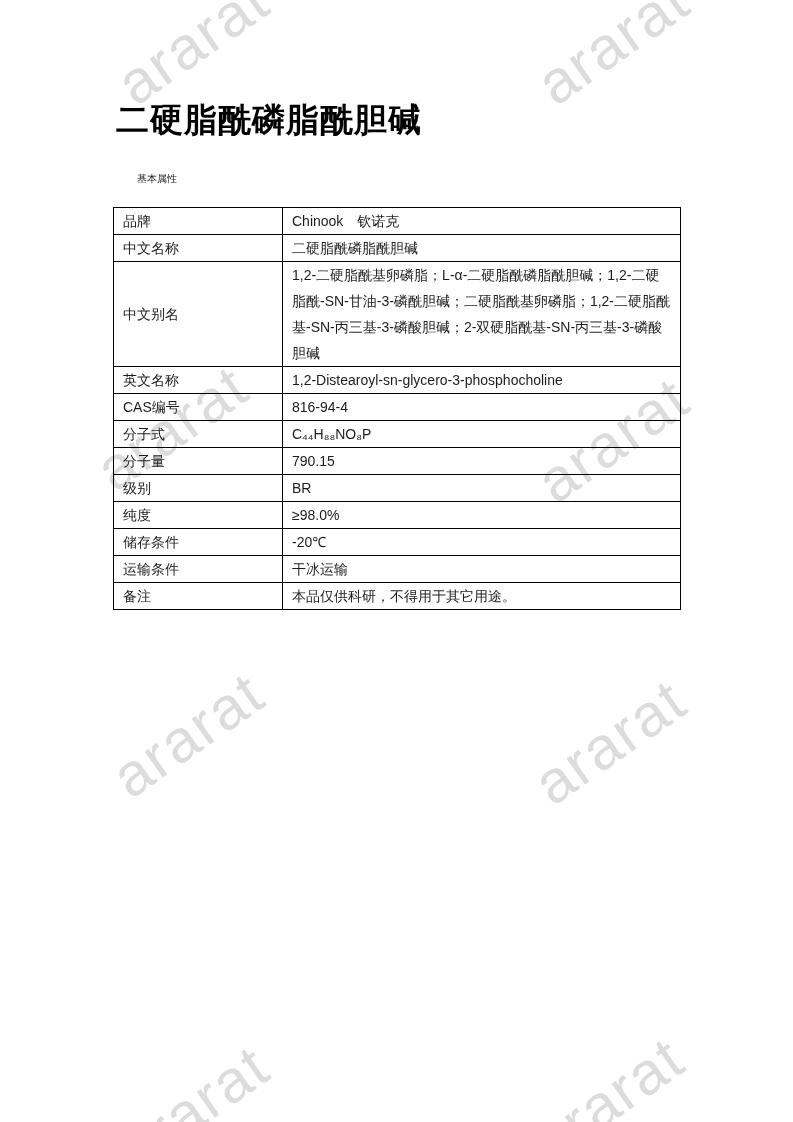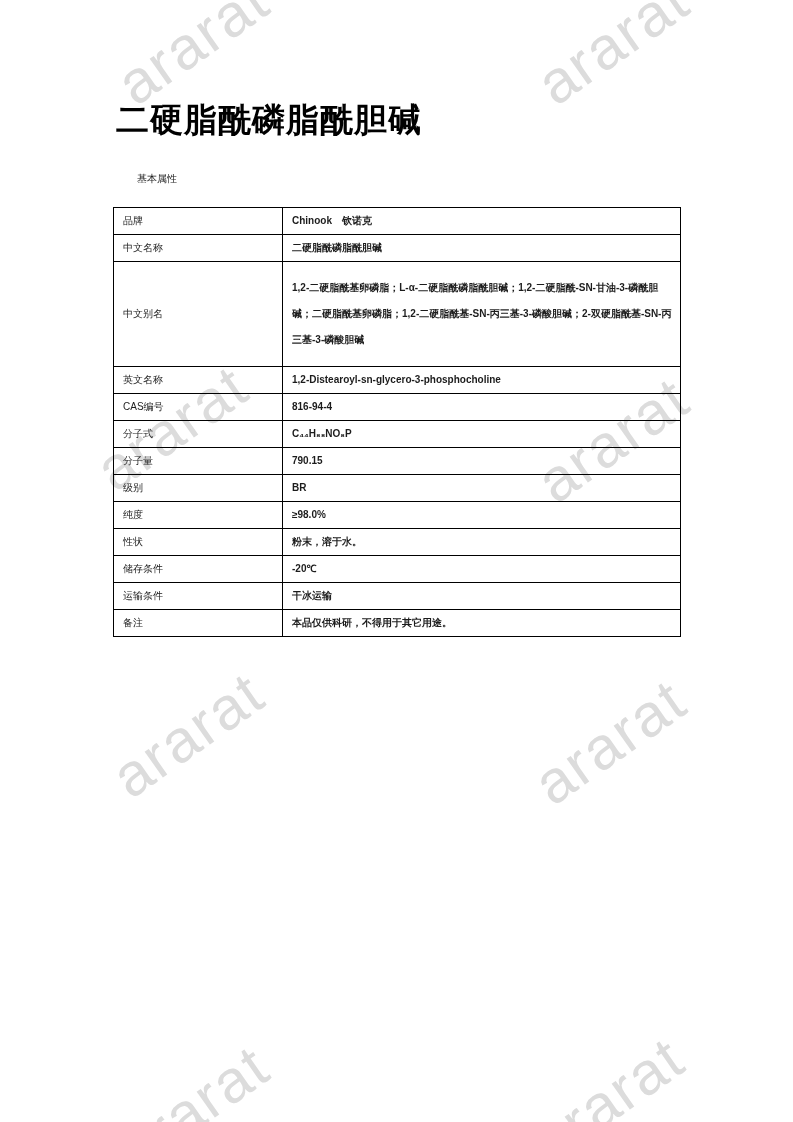--- a/index.html
+++ b/index.html
@@ -57,28 +57,28 @@
     position: absolute;
     left: 113px;
     top: 207px;
     width: 568px;
     border-collapse: collapse;
     table-layout: fixed;
     background: transparent;
   }
   table.props td {
     border: 1px solid #000000;
-    font-size: 10px;
+    font-size: 14px;
     line-height: 26px;
     vertical-align: middle;
     padding: 0 8px 0 9px;
     overflow: hidden;
   }
   td.label-cell  { width: 151px; }
-  td.value-cell  { word-break: break-word; font-weight: bold; }
+  td.value-cell  { word-break: break-word; }
 </style>
 </head>
 <body>
 
 <div class="page">
   <div class="watermark-layer">
       <span class="watermark" style="left: 193px; top: 42px; color: rgb(220, 220, 220);">ararat</span>
       <span class="watermark" style="left: 613px; top: 42px; color: rgb(220, 220, 220);">ararat</span>
       <span class="watermark" style="left: 172px; top: 428px; color: rgb(220, 220, 220);">ararat</span>
       <span class="watermark" style="left: 613px; top: 440px; color: rgb(220, 220, 220);">ararat</span>
@@ -124,24 +124,20 @@
           </tr>
           <tr style="height: 27px;">
             <td class="label-cell">级别</td>
             <td class="value-cell">BR</td>
           </tr>
           <tr style="height: 27px;">
             <td class="label-cell">纯度</td>
             <td class="value-cell">≥98.0%</td>
           </tr>
           <tr style="height: 27px;">
-            <td class="label-cell">性状</td>
-            <td class="value-cell">粉末，溶于水。</td>
-          </tr>
-          <tr style="height: 27px;">
             <td class="label-cell">储存条件</td>
             <td class="value-cell">-20℃</td>
           </tr>
           <tr style="height: 27px;">
             <td class="label-cell">运输条件</td>
             <td class="value-cell">干冰运输</td>
           </tr>
           <tr style="height: 17px;">
             <td class="label-cell">备注</td>
             <td class="value-cell">本品仅供科研，不得用于其它用途。</td>

